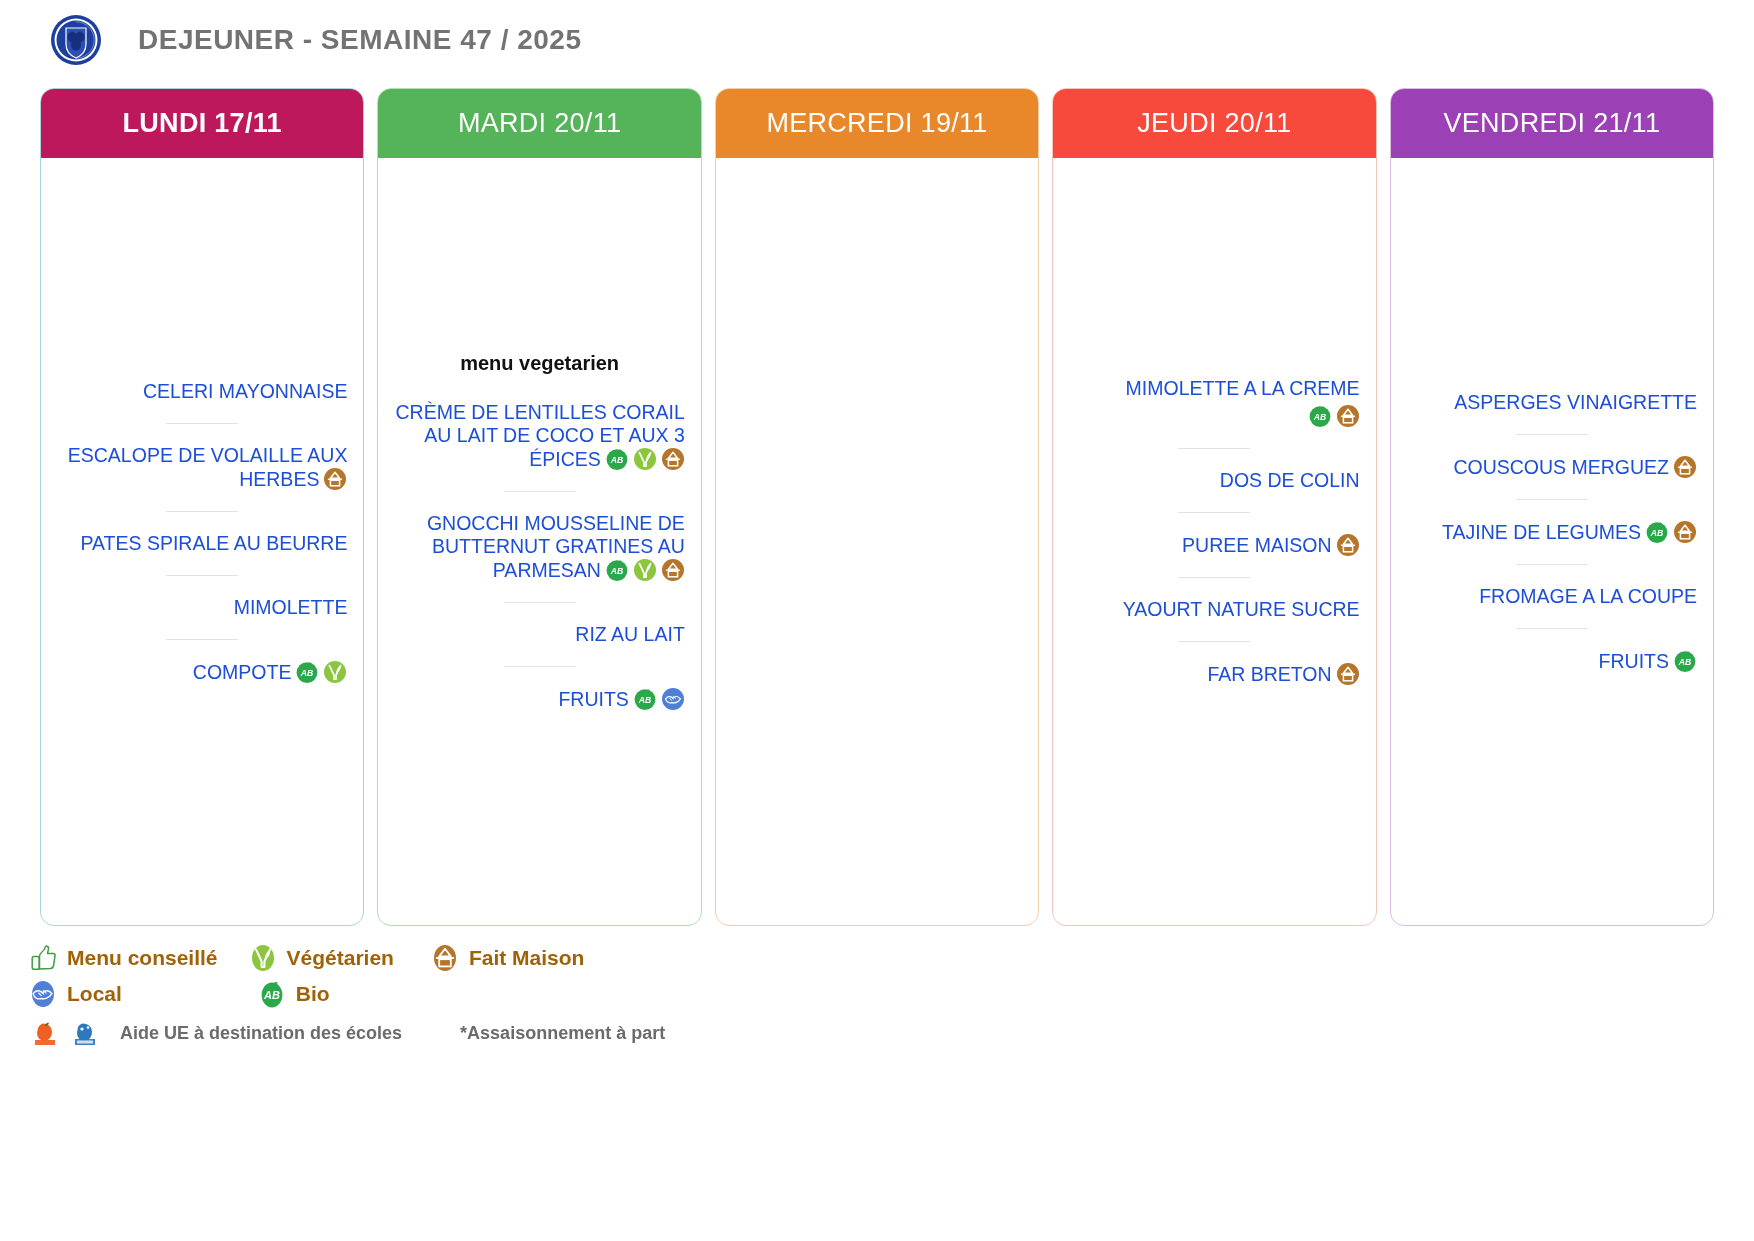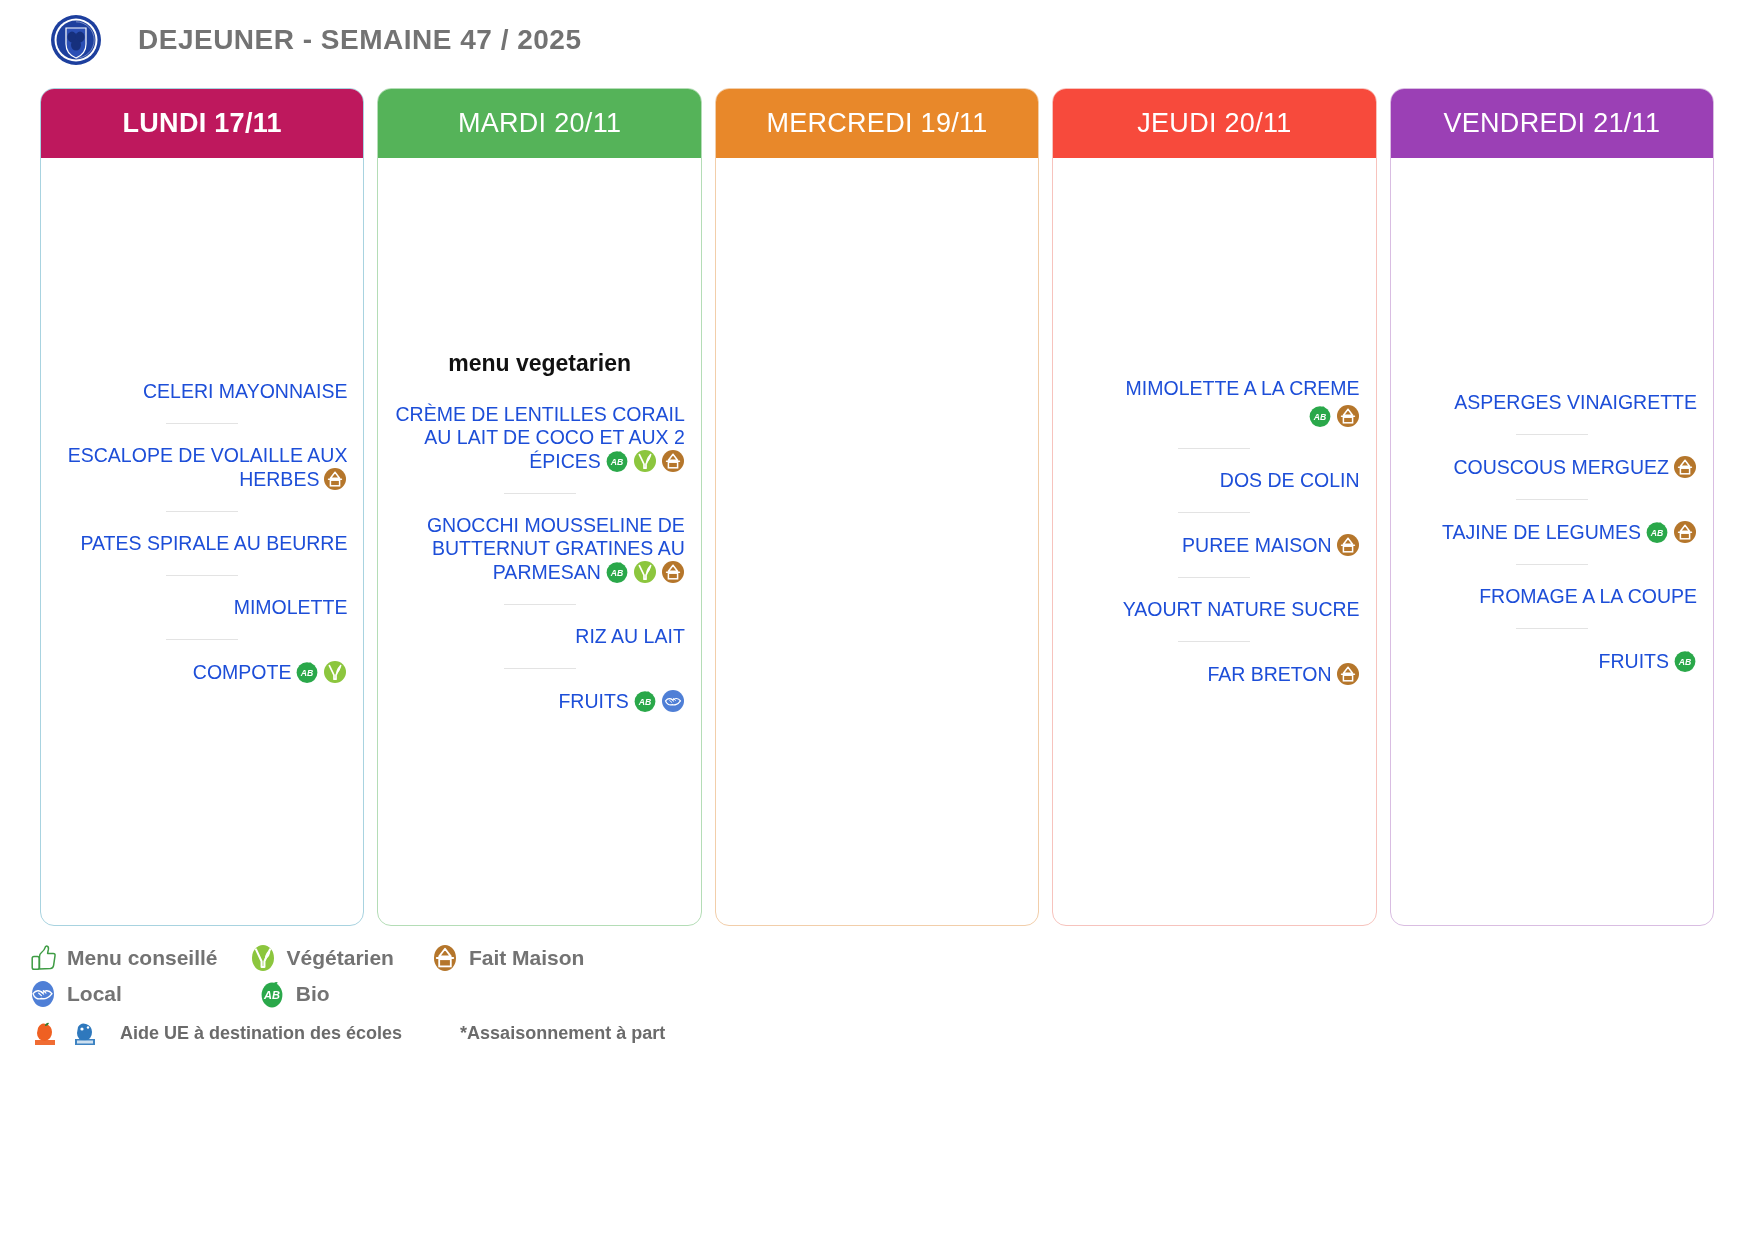--- a/index.html
+++ b/index.html
@@ -73,21 +73,21 @@
   .day-body {
     flex: 1 1 auto;
     display: flex;
     flex-direction: column;
     justify-content: center;
     align-items: center;
     padding: 10px 12px 30px 12px;
     box-sizing: border-box;
   }
   .menu-note {
-    font-size: 23px;
+    font-size: 20px;
     font-weight: bold;
     color: #111;
     text-align: center;
     margin-bottom: 26px;
   }
   .items { width: 100%; }
   .item {
     text-align: right;
     font-size: 19.5px;
     color: #1d4ed8;
@@ -130,21 +130,21 @@
   .legend-icon {
     width: 30px;
     height: 30px;
     flex: 0 0 30px;
     margin-right: 9px;
   }
   .legend-icon svg { display: block; width: 100%; height: 100%; }
   .legend-label {
     font-size: 21px;
     font-weight: bold;
-    color: #737373;
+    color: #a16207;
     white-space: nowrap;
   }
   .legend-foot {
     display: flex;
     align-items: center;
     height: 42px;
     padding-left: 2px;
   }
   .eu-logo {
     width: 30px;
@@ -207,21 +207,21 @@
                 <path d="M13.2 13.4 q0.4 -6 4.4 -7.6 q0.4 5.4 -4.4 7.6 Z" fill="#ffffff"></path>
               </svg></span></div>
         </div>
       </div>
     </div>
     <div class="day-card" style="border-color: rgb(180, 221, 182);">
       <div class="day-head" style="background: rgb(85, 179, 89);">MARDI 20/11</div>
       <div class="day-body">
         <div class="menu-note">menu vegetarien</div>
         <div class="items">
-          <div class="item"><span class="label">CRÈME DE LENTILLES CORAIL AU LAIT DE COCO ET AUX 2 ÉPICES</span><span class="badge"><svg viewBox="0 0 24 24">
+          <div class="item"><span class="label">CRÈME DE LENTILLES CORAIL AU LAIT DE COCO ET AUX 3 ÉPICES</span><span class="badge"><svg viewBox="0 0 24 24">
                 <circle cx="12" cy="12.6" r="10.4" fill="#2aa84a"></circle>
                 <path d="M13.2 3.4 q2.3 -1.6 3.4 -0.2 q-1.5 2.2 -3.4 2.2 Z" fill="#2aa84a"></path>
                 <text x="12" y="16.4" font-family="Liberation Sans, sans-serif" font-size="8.6" font-weight="bold" font-style="italic" fill="#ffffff" text-anchor="middle">AB</text>
               </svg></span><span class="badge"><svg viewBox="0 0 24 24">
                 <circle cx="12" cy="12" r="11" fill="#8cc63e"></circle>
                 <path d="M6.4 5.6 L11 15.2 L11 19.2 L13 19.2 L13 15.2 L17.6 5.6" fill="none" stroke="#ffffff" stroke-width="1.7" stroke-linecap="round" stroke-linejoin="round"></path>
                 <path d="M13.2 13.4 q0.4 -6 4.4 -7.6 q0.4 5.4 -4.4 7.6 Z" fill="#ffffff"></path>
               </svg></span><span class="badge"><svg viewBox="0 0 24 24">
                 <circle cx="12" cy="12" r="11" fill="#b5762b"></circle>
                 <path d="M12 5.2 L16.6 11.2 L7.4 11.2 Z" fill="none" stroke="#ffffff" stroke-width="1.5" stroke-linejoin="round"></path>

